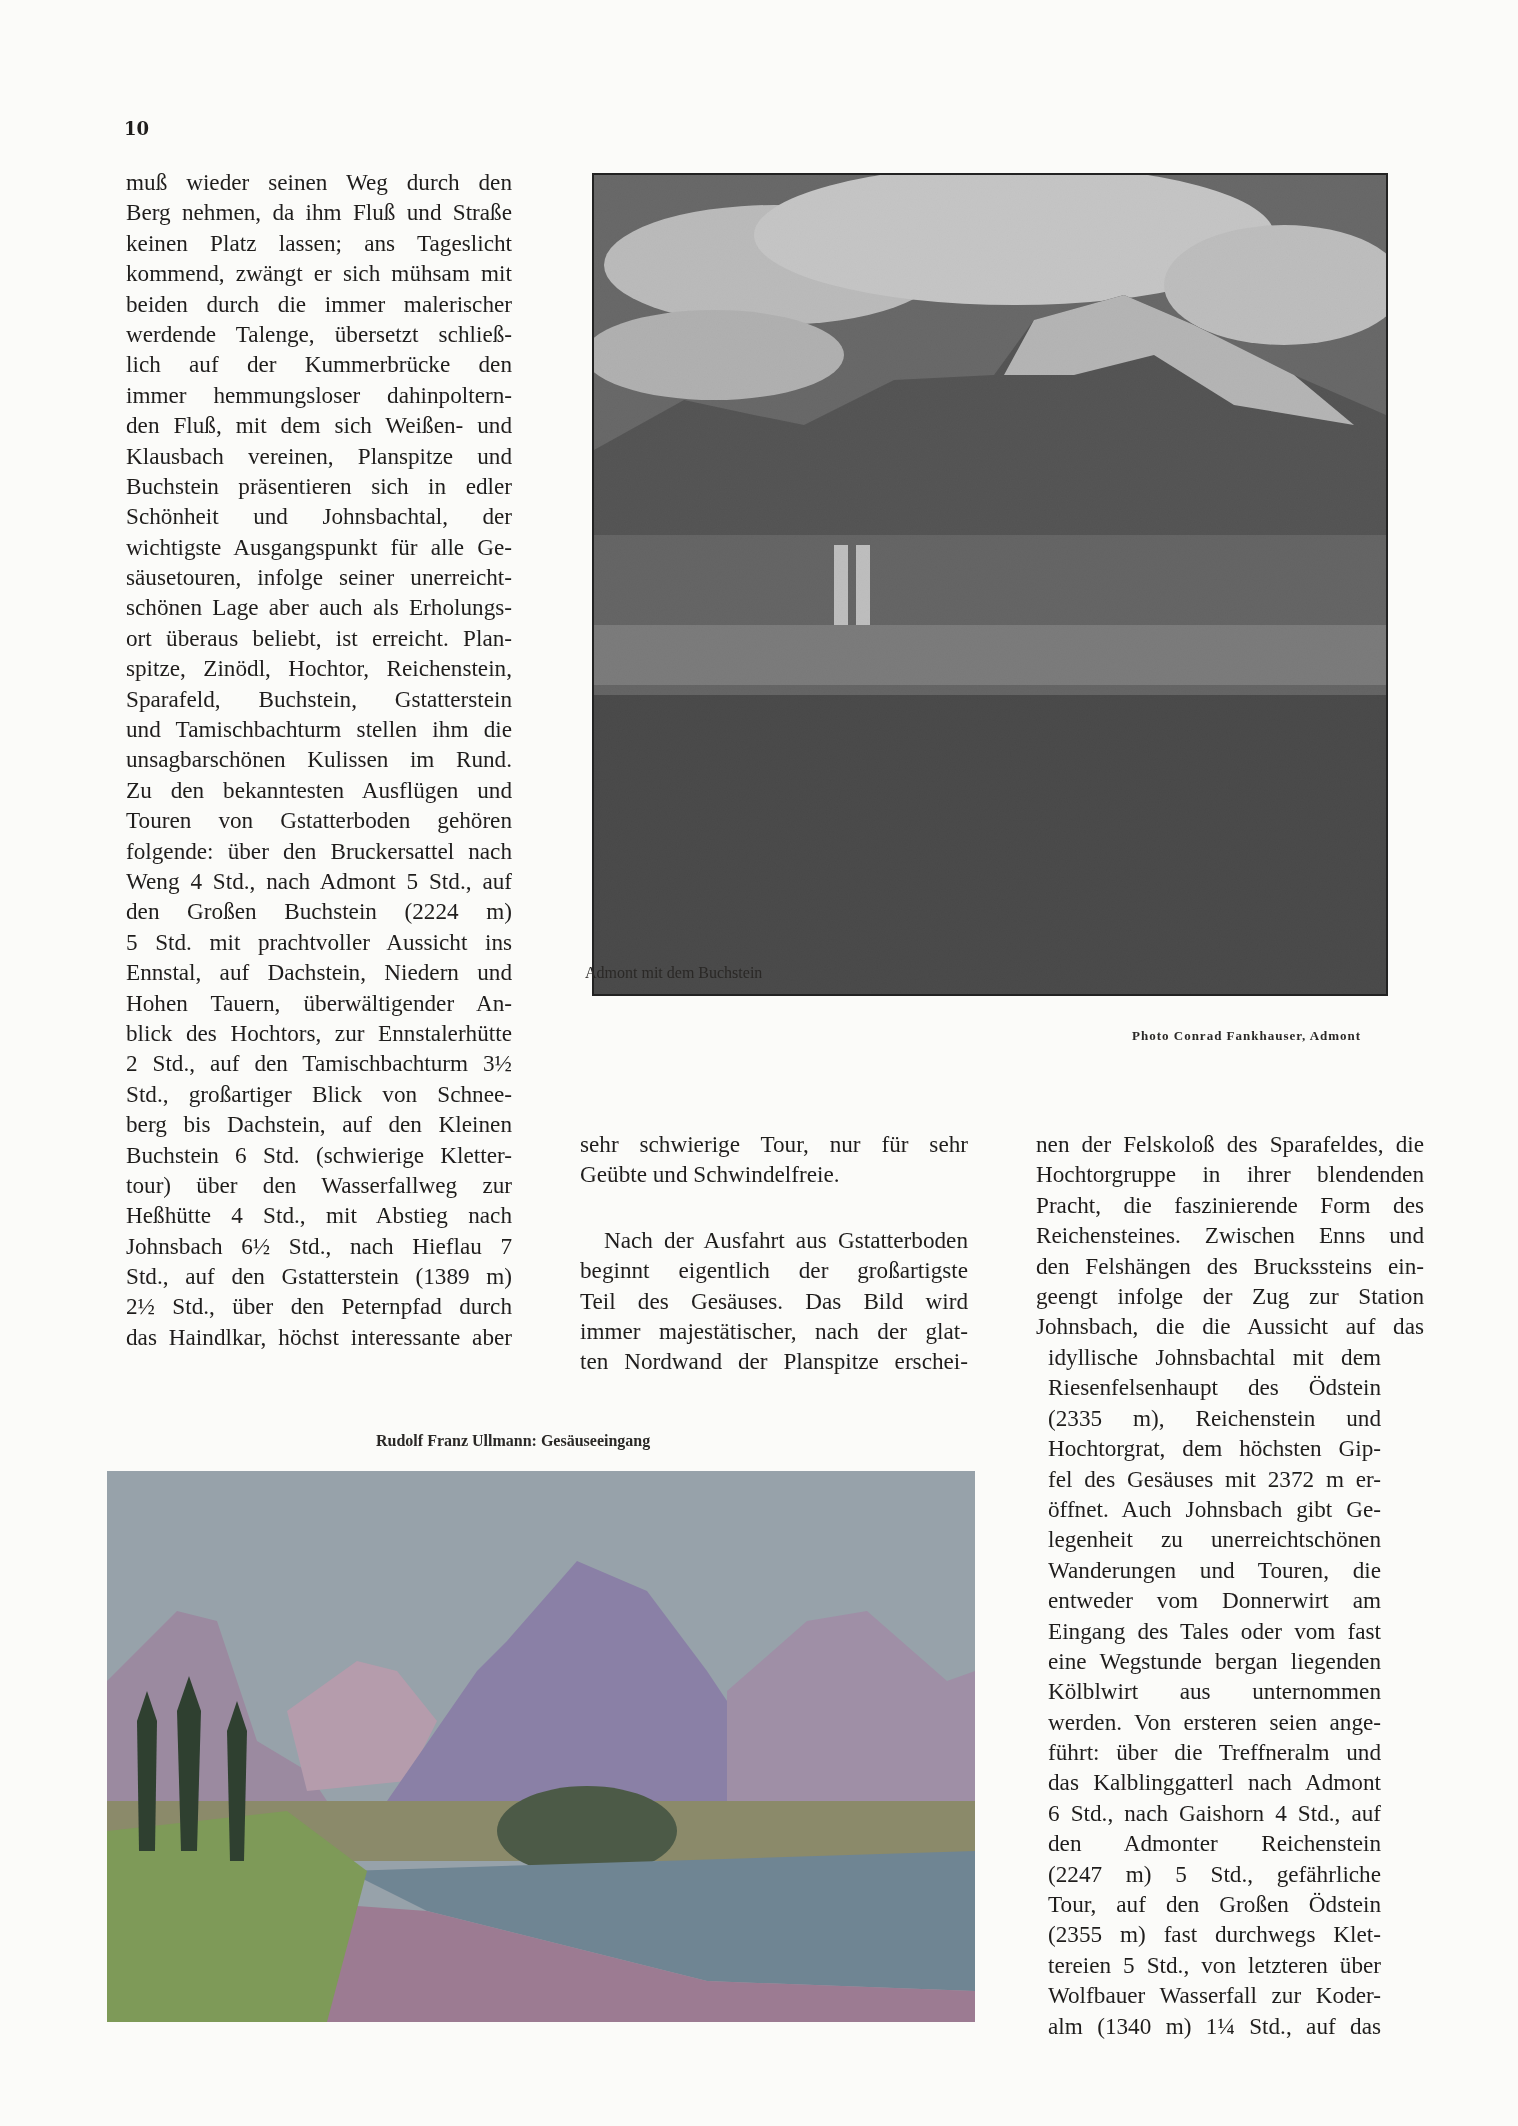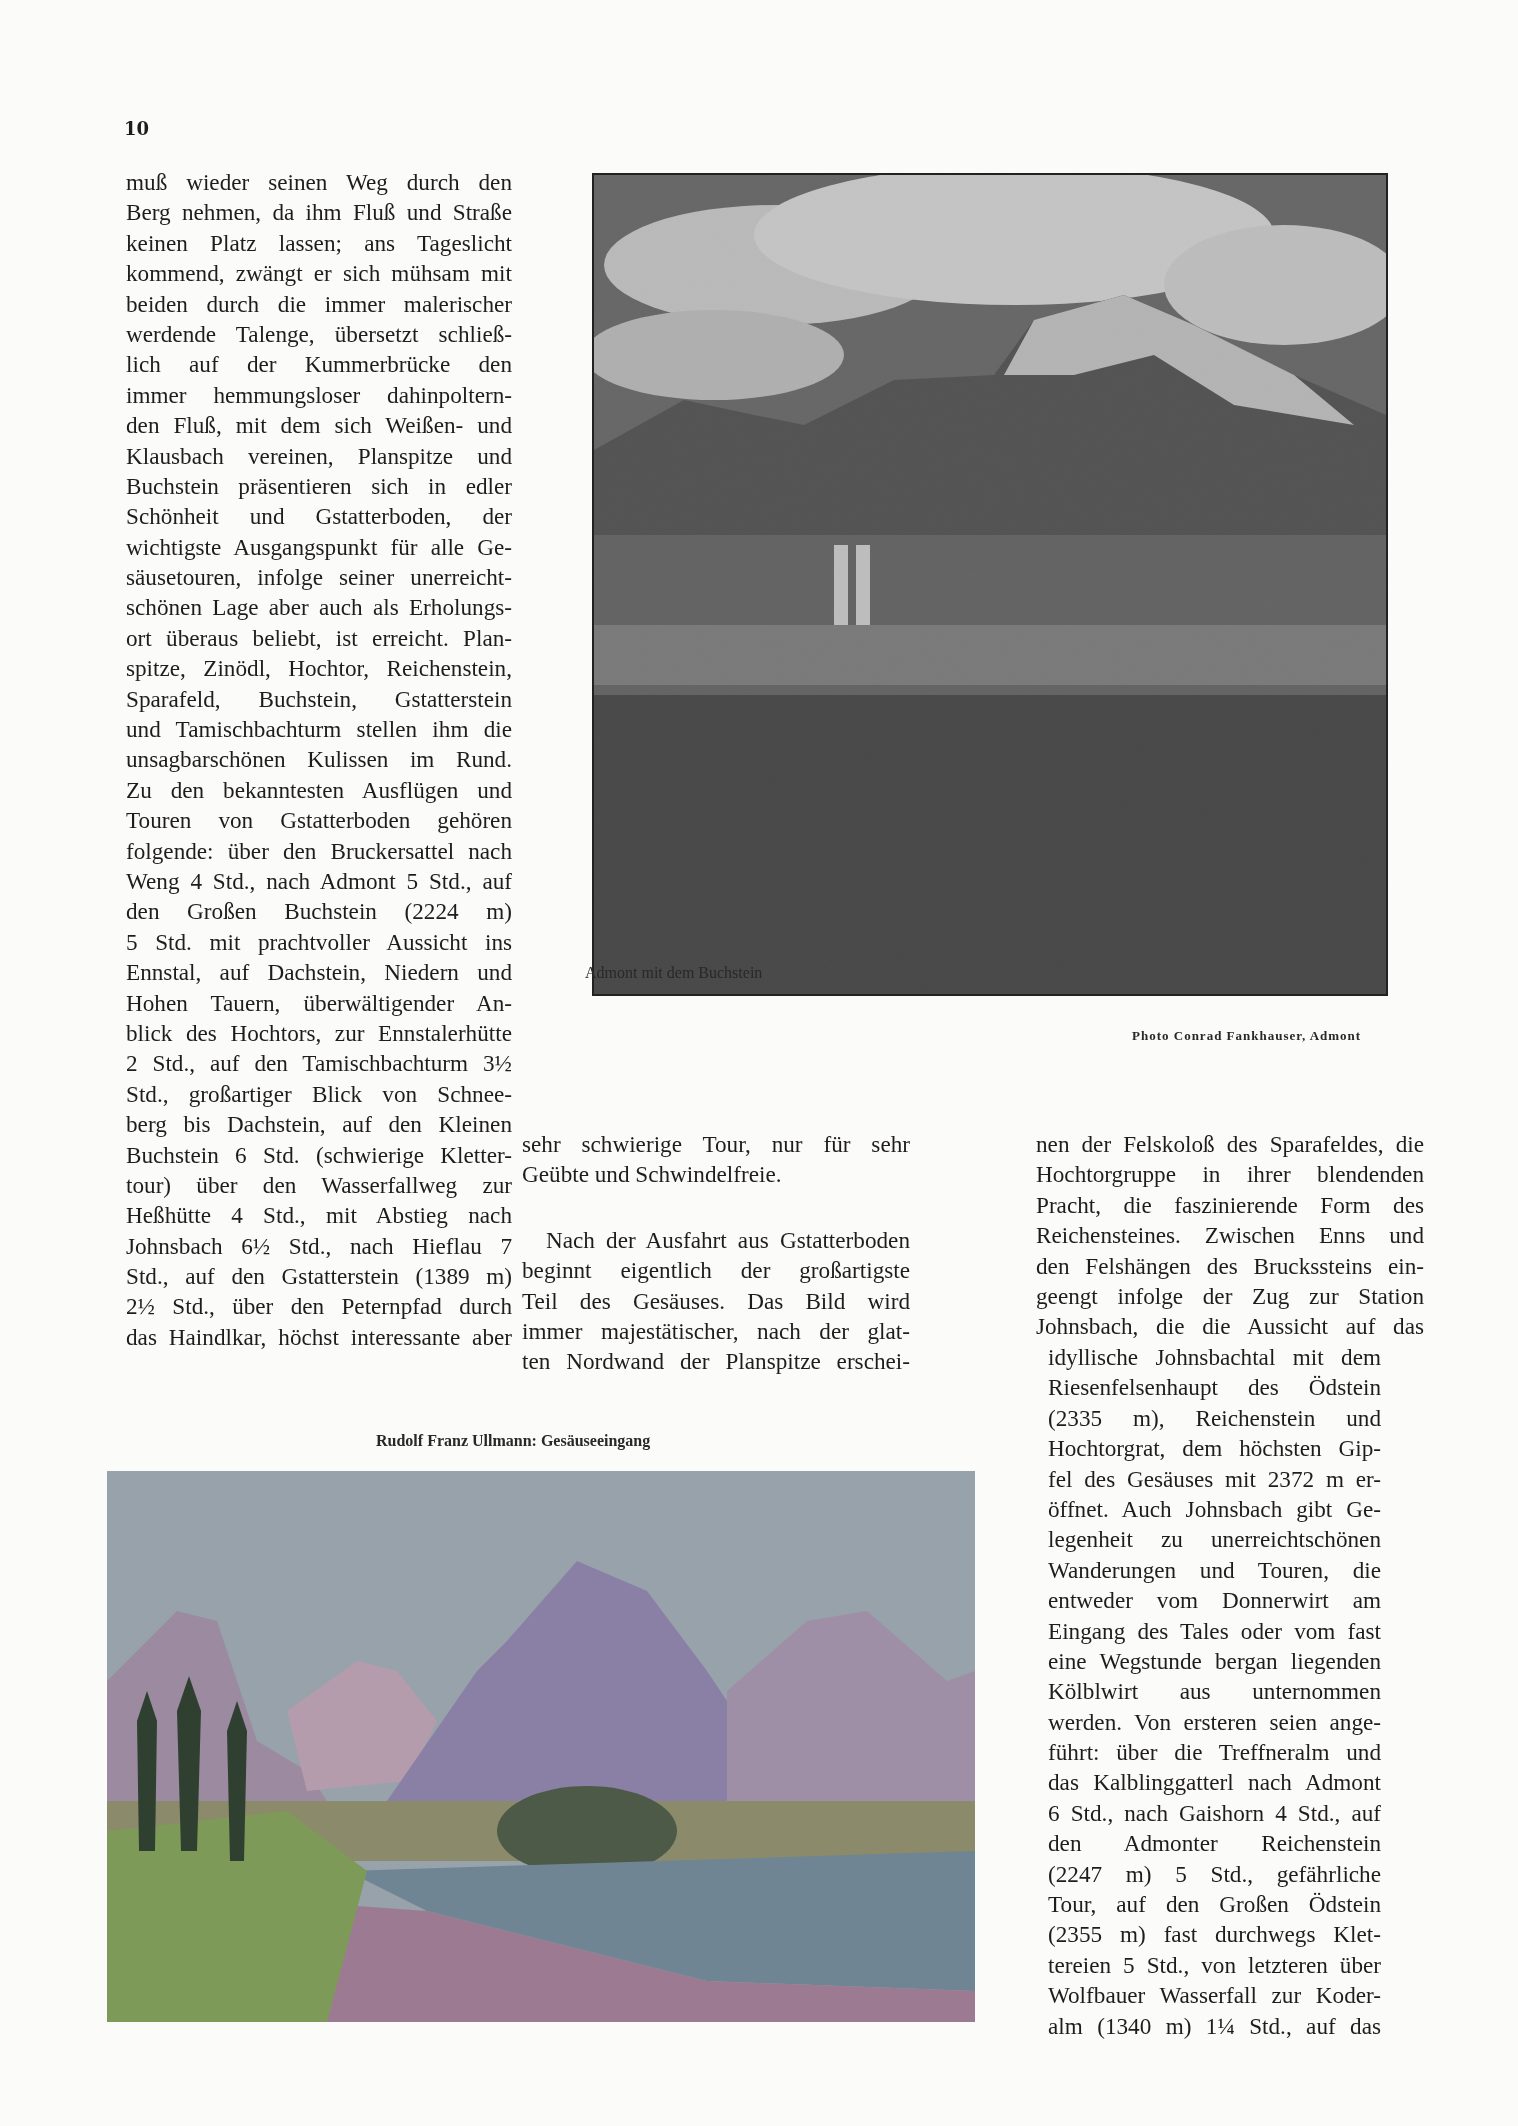--- a/index.html
+++ b/index.html
@@ -8,21 +8,21 @@
     background:#fbfbf9;
     font-family:"DejaVu Serif","Liberation Serif",serif;
     color:#1f1d1c;
   }
   .page-num { position:absolute; left:124px; top:118px; font-size:18px; font-weight:bold; }
   .col { position:absolute; font-family:"Liberation Serif","DejaVu Serif",serif; font-size:23.2px; line-height:30.4px; }
   .col .ln { display:block; height:30.4px; white-space:nowrap; text-align:justify; text-align-last:justify; }
   .col .ln.last { text-align-last:left; }
   .col .ln.indent { text-indent:24px;margin-top:35px; }
   .col-left { left:126px; top:167px; width:386px; }
-  .col-mid  { left:522px; top:1129px; width:388px; }
+  .col-mid  { left:580px; top:1129px; width:388px; }
   .col-right{ left:1036px; top:1129px; width:388px; }
   .col-right2{ left:1048px; top:1342px; width:333px; }
   .caption { position:absolute; font-family:"Liberation Serif","DejaVu Serif",serif; font-size:16px; white-space:nowrap; color:#2a2826; }
   .credit { font-size:13px; letter-spacing:1px; }
   .photo {
     position:absolute; left:592px; top:173px; width:796px; height:823px;
     border:2px solid #222; box-sizing:border-box; overflow:hidden;
     background:linear-gradient(#6b6b6b 0%, #b9b9b9 12%, #dedede 22%, #9a9a9a 30%, #5d5d5d 40%, #4a4a4a 48%, #6f6f6f 58%, #5a5a5a 68%, #3a3a3a 78%, #2b2b2b 100%);
   }
   .painting {
@@ -41,21 +41,21 @@
     <span class="ln">Berg nehmen, da ihm Fluß und Straße</span>
     <span class="ln">keinen Platz lassen; ans Tageslicht</span>
     <span class="ln">kommend, zwängt er sich mühsam mit</span>
     <span class="ln">beiden durch die immer malerischer</span>
     <span class="ln">werdende Talenge, übersetzt schließ-</span>
     <span class="ln">lich auf der Kummerbrücke den</span>
     <span class="ln">immer hemmungsloser dahinpoltern-</span>
     <span class="ln">den Fluß, mit dem sich Weißen- und</span>
     <span class="ln">Klausbach vereinen, Planspitze und</span>
     <span class="ln">Buchstein präsentieren sich in edler</span>
-    <span class="ln">Schönheit und Gstatterboden, der</span>
+    <span class="ln">Schönheit und Johnsbachtal, der</span>
     <span class="ln">wichtigste Ausgangspunkt für alle Ge-</span>
     <span class="ln">säusetouren, infolge seiner unerreicht-</span>
     <span class="ln">schönen Lage aber auch als Erholungs-</span>
     <span class="ln">ort überaus beliebt, ist erreicht. Plan-</span>
     <span class="ln">spitze, Zinödl, Hochtor, Reichenstein,</span>
     <span class="ln">Sparafeld, Buchstein, Gstatterstein</span>
     <span class="ln">und Tamischbachturm stellen ihm die</span>
     <span class="ln">unsagbarschönen Kulissen im Rund.</span>
     <span class="ln">Zu den bekanntesten Ausflügen und</span>
     <span class="ln">Touren von Gstatterboden gehören</span>

